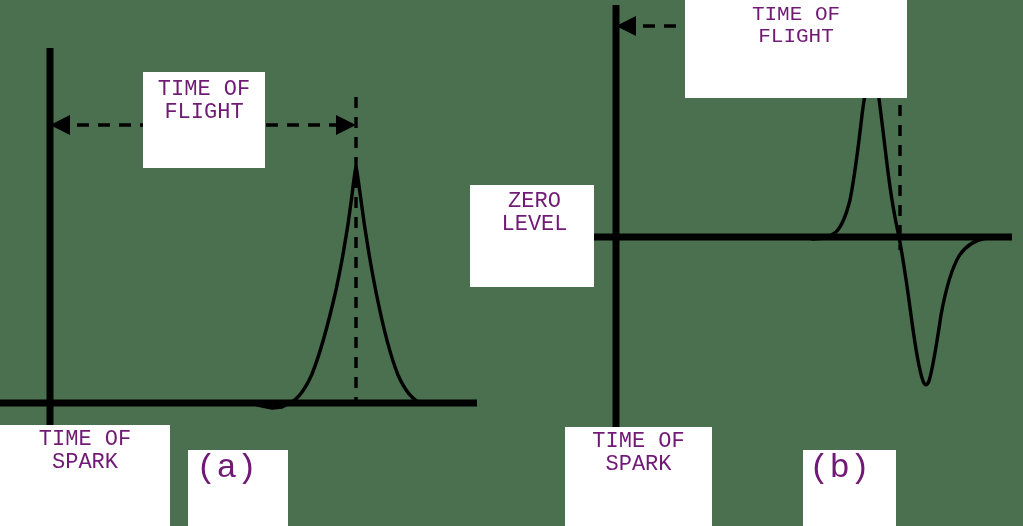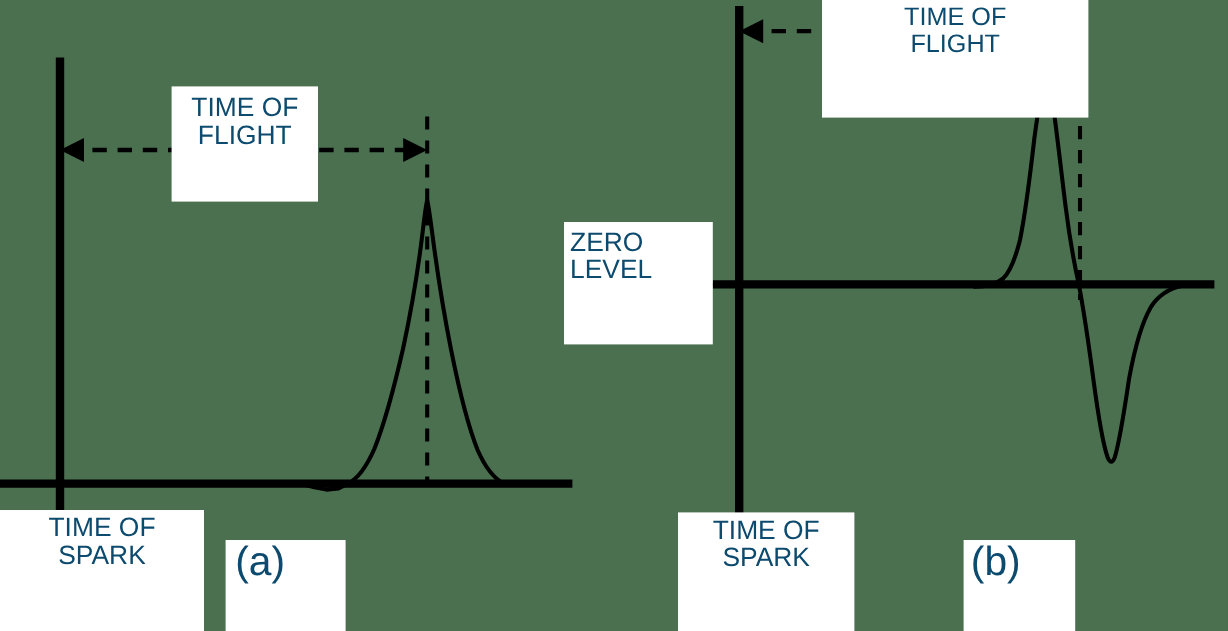--- a/index.html
+++ b/index.html
@@ -19,22 +19,22 @@
     height: 526px;
   }
   #figure svg {
     position: absolute;
     left: 0;
     top: 0;
   }
   .label-box {
     position: absolute;
     background: #ffffff;
-    color: #0c4a6e;
-    font-family: Liberation Sans, sans-serif;
+    color: #701a75;
+    font-family: Liberation Mono, monospace;
     line-height: 1.06;
     box-sizing: border-box;
     white-space: pre-line;
   }
   .tof-a {
     left: 143px; top: 72px;
     width: 122px; height: 96px;
     font-size: 22px;
     text-align: center;
     padding-top: 6px;
@@ -43,21 +43,21 @@
     left: 685px; top: 0px;
     width: 222px; height: 98px;
     font-size: 21px;
     text-align: center;
     padding-top: 4px;
   }
   .zero-level {
     left: 470px; top: 185px;
     width: 124px; height: 102px;
     font-size: 22px;
-    text-align: left;
+    text-align: center;
     padding-left: 5px;
     padding-top: 5px;
   }
   .spark-a {
     left: 0px; top: 425px;
     width: 170px; height: 101px;
     font-size: 22px;
     text-align: center;
     padding-top: 3px;
   }

